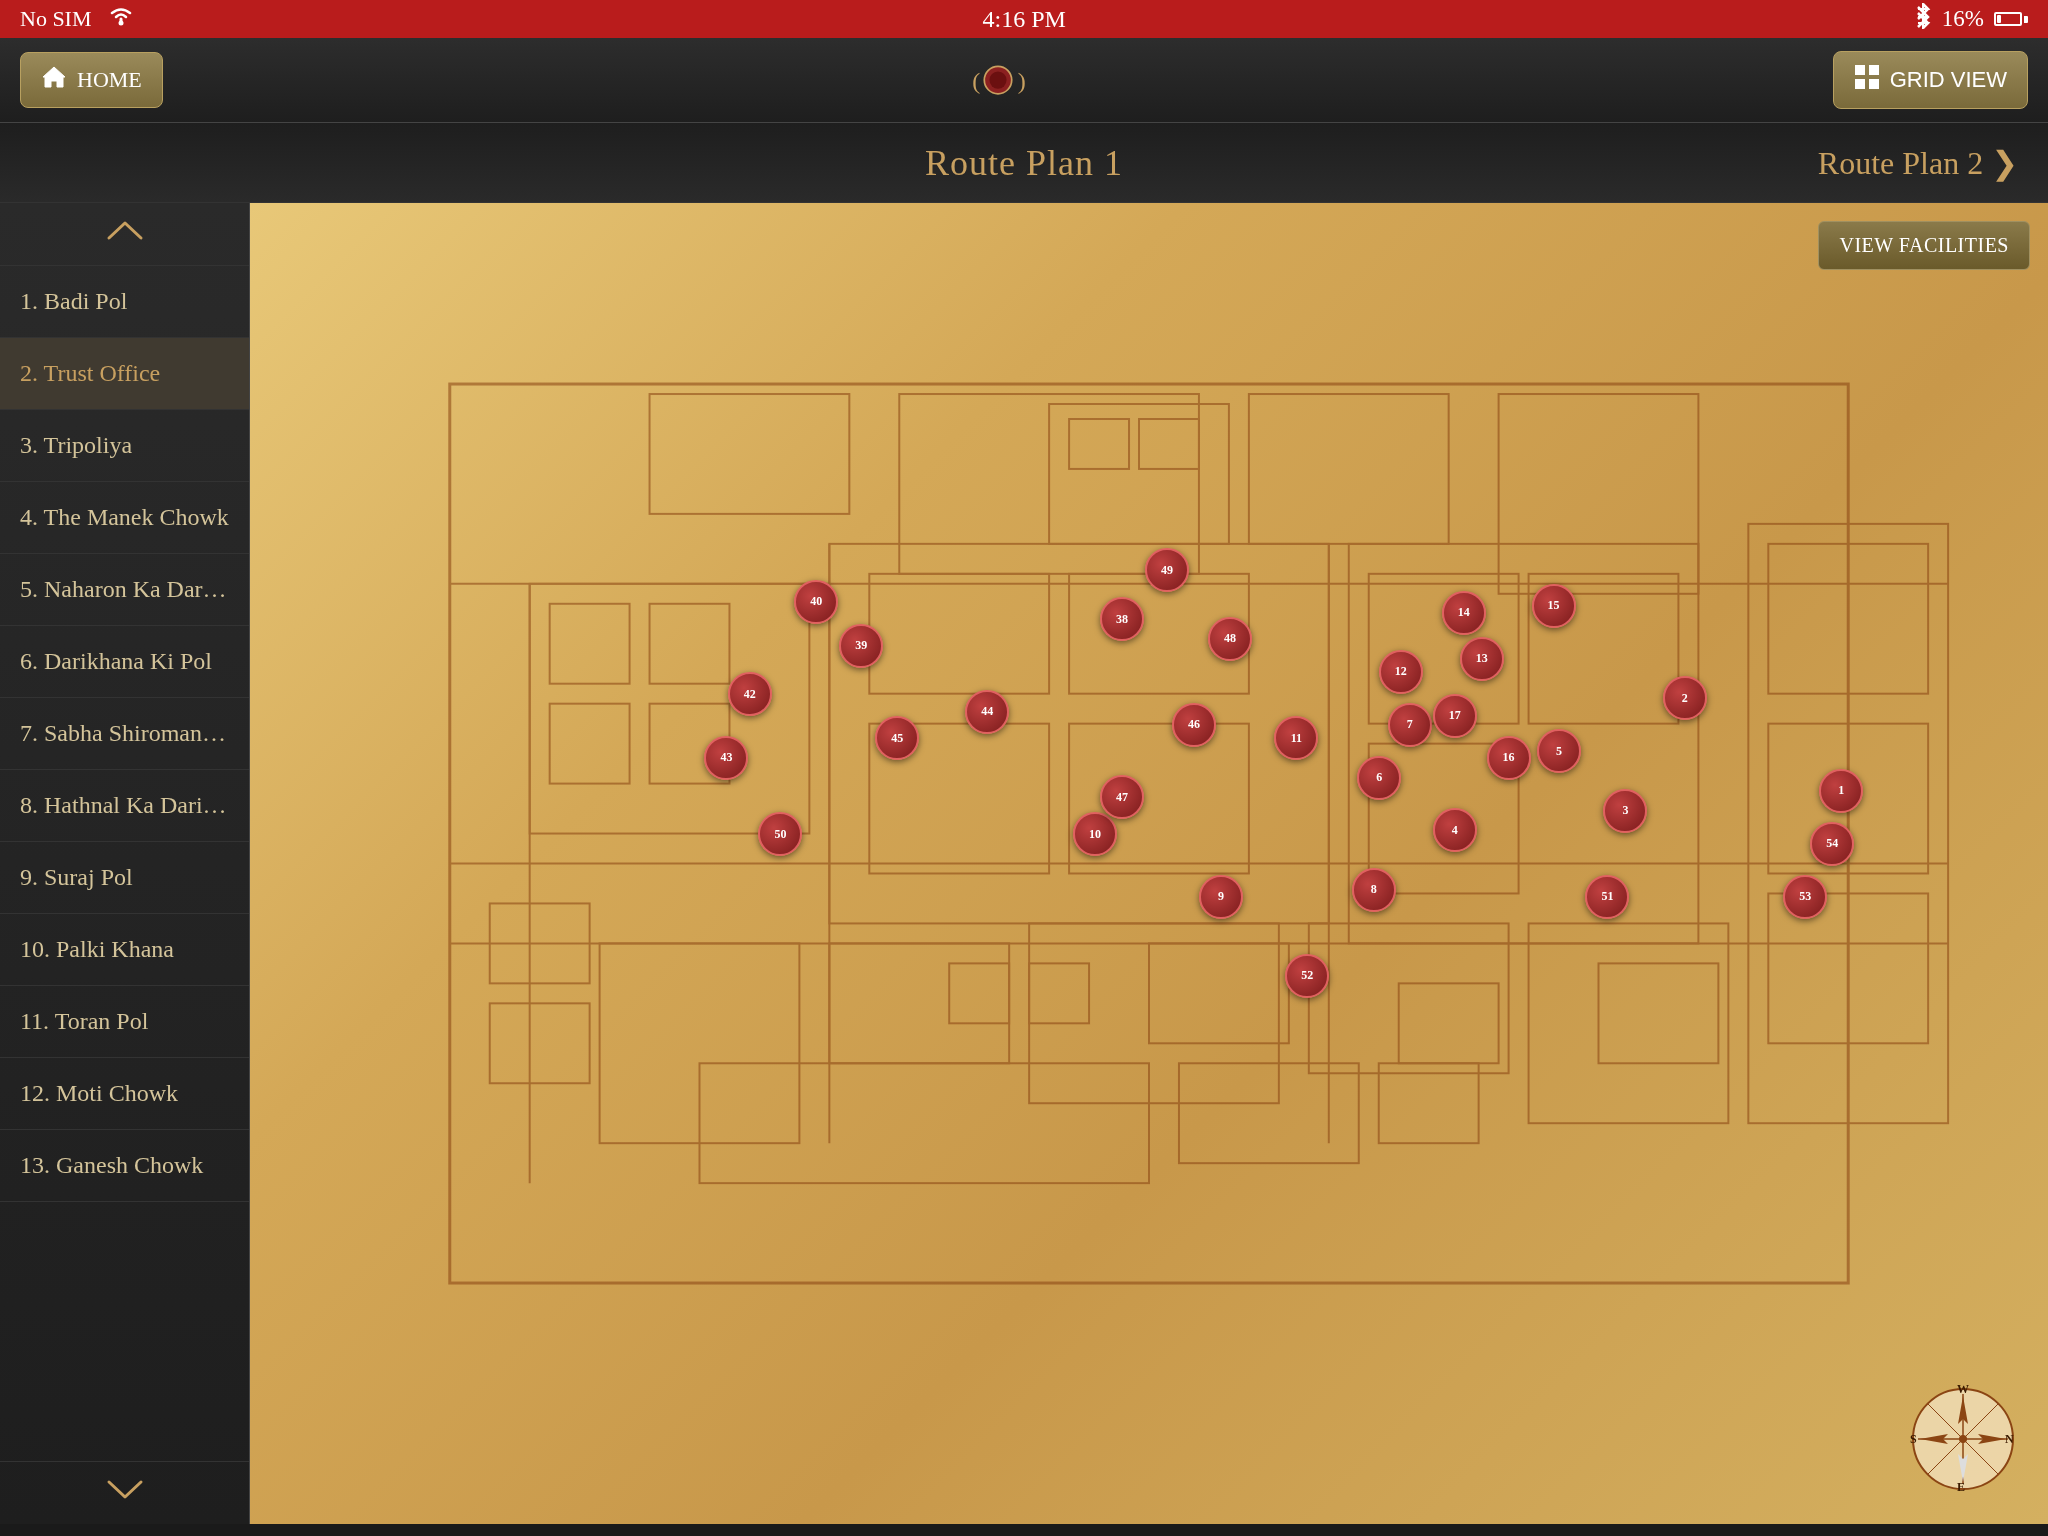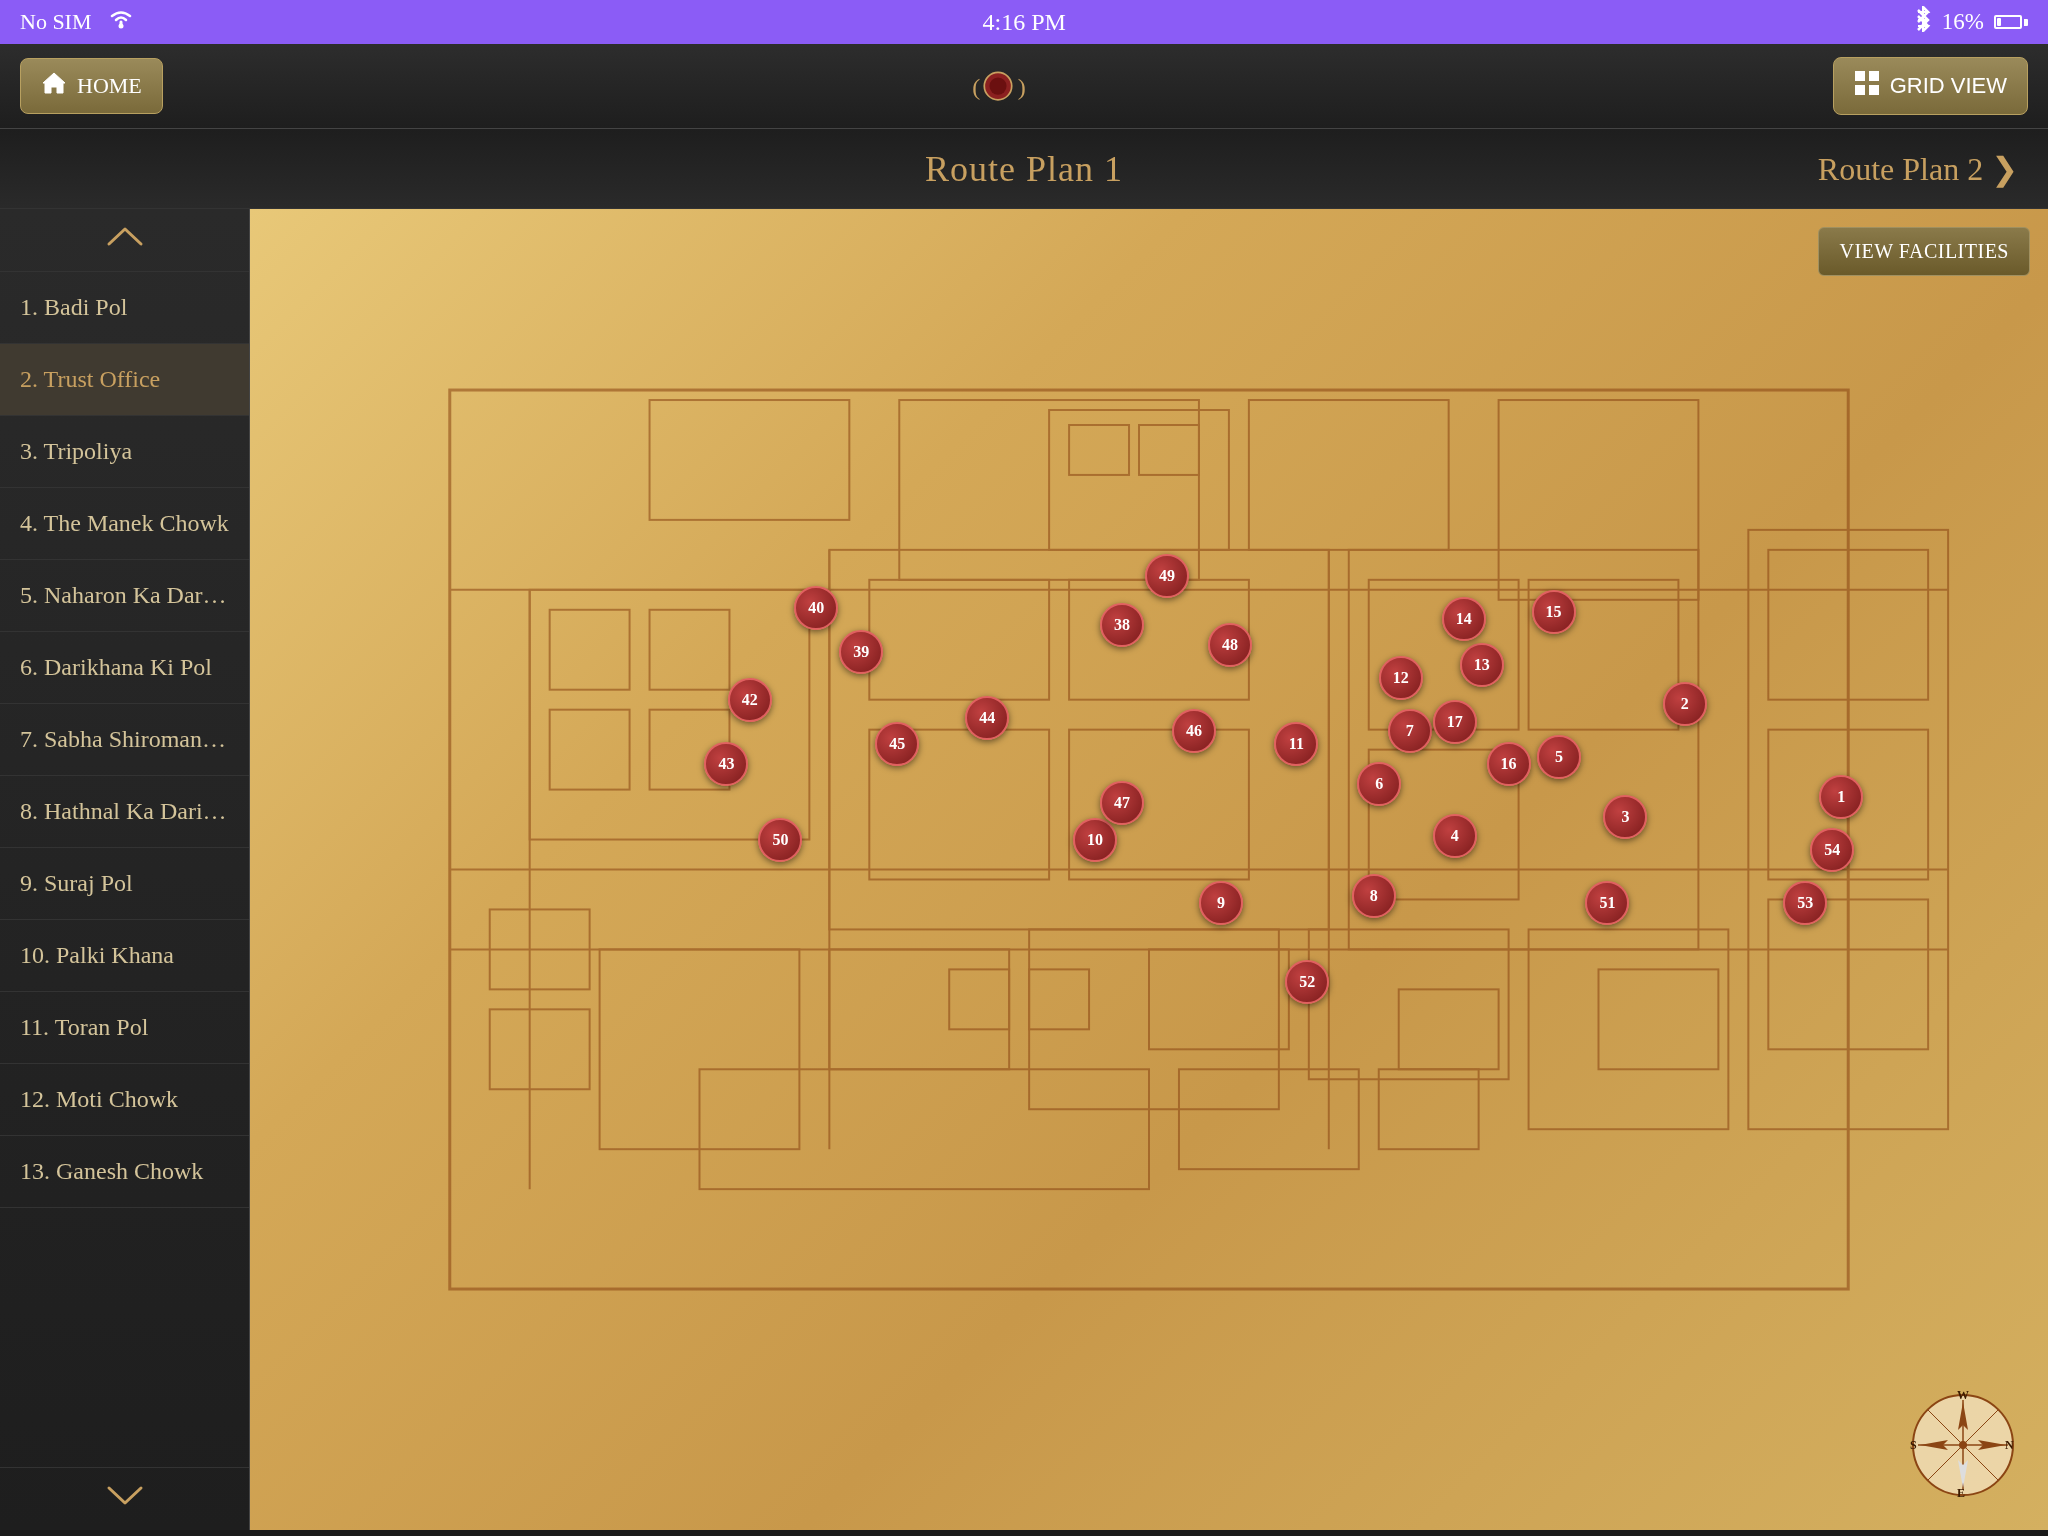--- a/index.html
+++ b/index.html
@@ -7,22 +7,22 @@
       width: 2048px;
       height: 1536px;
       background: #1a1a1a;
       font-family: Georgia, 'Times New Roman', serif;
       overflow: hidden;
     }
 
     
     #status-bar {
       width: 100%;
-      height: 44px;
-      background: #8b5cf6;
+      height: 38px;
+      background: #b91c1c;
       display: flex;
       align-items: center;
       justify-content: space-between;
       padding: 0 20px;
       color: #fff;
       font-size: 22px;
     }
     .status-left { display: flex; align-items: center; gap: 15px; }
     .status-center { font-size: 24px; font-weight: 500; }
     .status-right { display: flex; align-items: center; gap: 10px; font-size: 23px; }
@@ -191,21 +191,21 @@
     .map-pin {
       position: absolute;
       width: 44px;
       height: 44px;
       background: radial-gradient(circle at 35% 35%, #c04040, #7a1a1a);
       border-radius: 50%;
       display: flex;
       align-items: center;
       justify-content: center;
       color: #fff;
-      font-size: 16px;
+      font-size: 12px;
       font-weight: bold;
       cursor: pointer;
       border: 2px solid #e06060;
       box-shadow: 0 2px 6px rgba(0,0,0,0.5);
       transform: translate(-50%, -50%);
       z-index: 5;
     }
 
     
     .compass {

